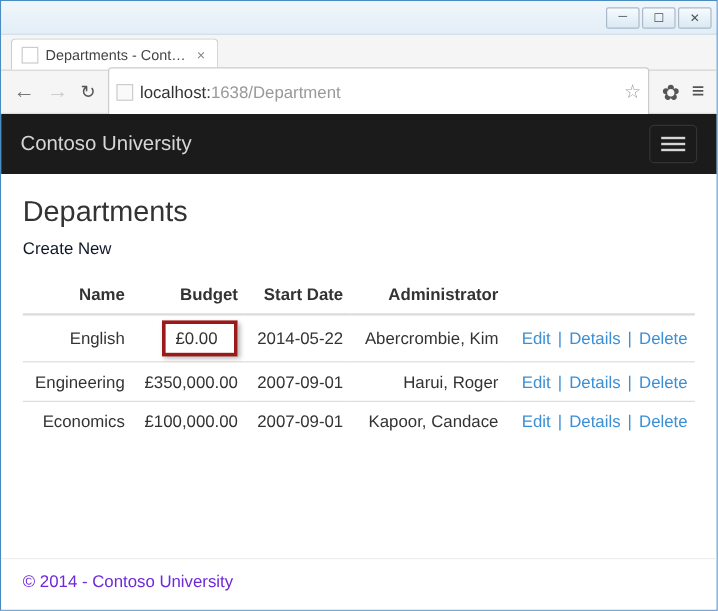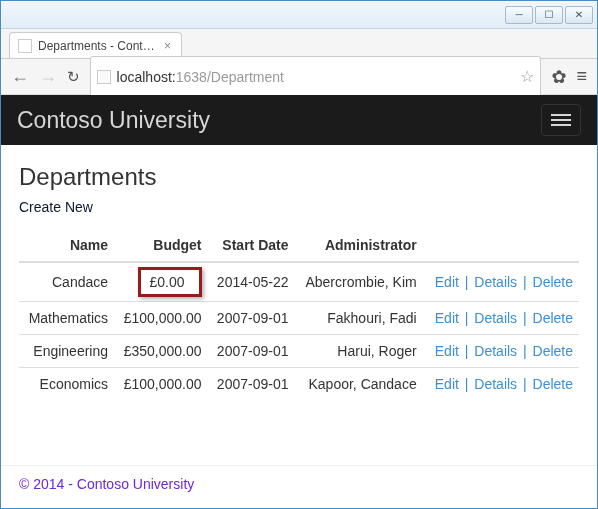--- a/index.html
+++ b/index.html
@@ -145,21 +145,21 @@
     .navbar {
       background: #1b1b1b;
       height: 50px;
       display: flex;
       align-items: center;
       justify-content: space-between;
       padding: 0 16px;
     }
     .brand {
       color: #d6d6d6;
-      font-size: 23px;
+      font-size: 17px;
     }
     .hamburger {
       width: 40px;
       height: 32px;
       border: 1px solid #333;
       border-radius: 4px;
       display: flex;
       flex-direction: column;
       justify-content: center;
       align-items: center;
@@ -286,31 +286,24 @@
         <tr>
           <th>Name</th>
           <th>Budget</th>
           <th>Start Date</th>
           <th>Administrator</th>
           <th></th>
         </tr>
       </thead>
       <tbody id="table-body">
       <tr>
-            <td>Candace</td>
+            <td>English</td>
             <td><span class="highlight-box">£0.00</span></td>
             <td>2014-05-22</td>
             <td>Abercrombie, Kim</td>
-            <td class="actions"><a>Edit</a><span class="sep"> | </span><a>Details</a><span class="sep"> | </span><a>Delete</a></td>
-          </tr>
-          <tr>
-            <td>Mathematics</td>
-            <td>£100,000.00</td>
-            <td>2007-09-01</td>
-            <td>Fakhouri, Fadi</td>
             <td class="actions"><a>Edit</a><span class="sep"> | </span><a>Details</a><span class="sep"> | </span><a>Delete</a></td>
           </tr>
           <tr>
             <td>Engineering</td>
             <td>£350,000.00</td>
             <td>2007-09-01</td>
             <td>Harui, Roger</td>
             <td class="actions"><a>Edit</a><span class="sep"> | </span><a>Details</a><span class="sep"> | </span><a>Delete</a></td>
           </tr>
           <tr>

